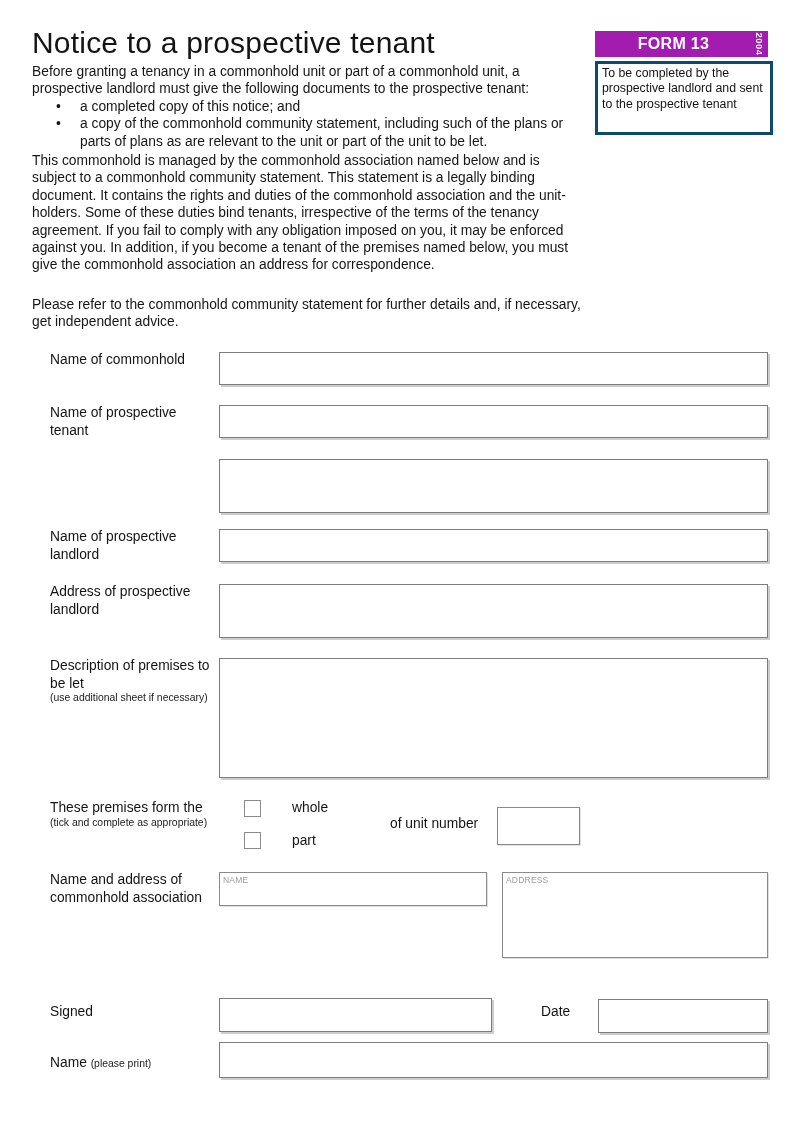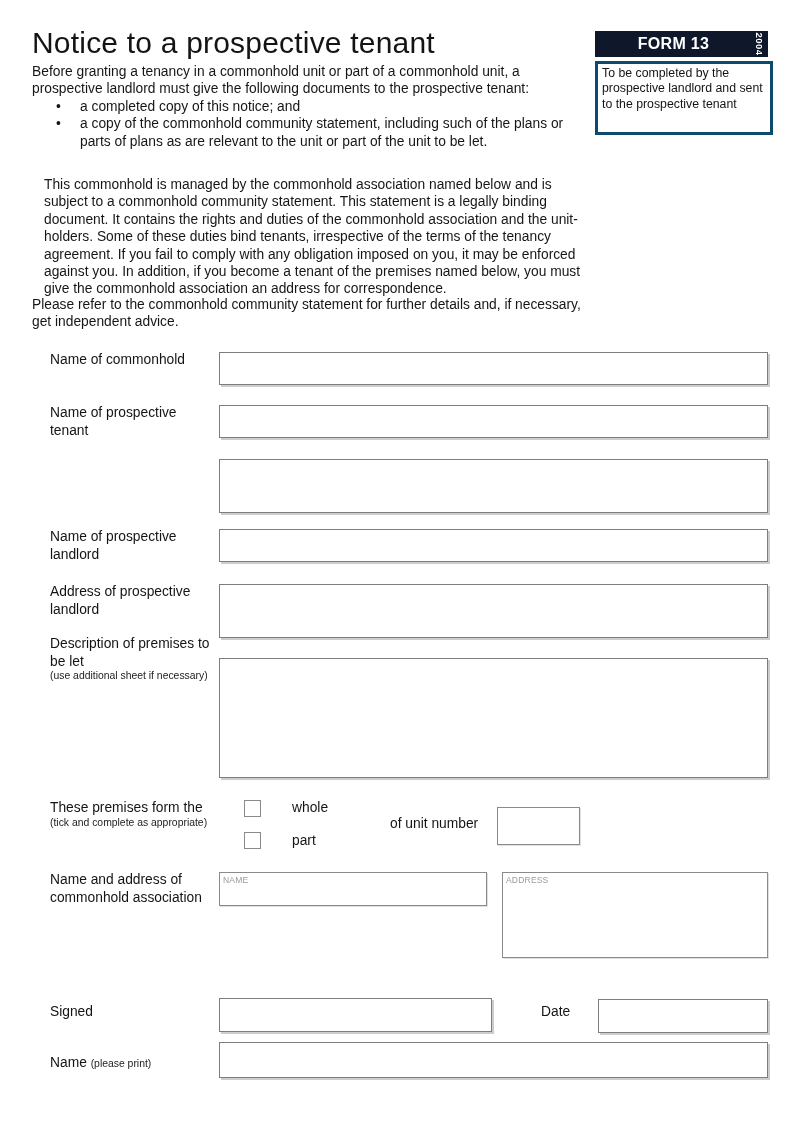--- a/index.html
+++ b/index.html
@@ -2,36 +2,36 @@
 <html><head>
 <meta charset="utf-8">
 <style>
   html,body{margin:0;padding:0;background:#ffffff;}
   body{font-family:"Liberation Sans", sans-serif; color:#161616;}
   .page{position:relative;width:800px;height:1133px;background:#fff;overflow:hidden;}
 
   .title{position:absolute;left:32px;top:26px;font-size:30px;letter-spacing:.2px;color:#141414;}
 
   
-  .badge{position:absolute;left:595px;top:31px;width:173px;height:26px;background:#0f172a;}
+  .badge{position:absolute;left:595px;top:31px;width:173px;height:26px;background:#a21caf;}
   .badge-label{position:absolute;left:0;right:16px;top:0;bottom:0;display:flex;align-items:center;justify-content:center;
     color:#ffffff;font-weight:bold;font-size:16px;letter-spacing:.3px;}
   .badge-year{position:absolute;right:-3px;top:50%;transform:translateY(-50%) rotate(90deg);
     color:#ffffff;font-weight:bold;font-size:9.5px;letter-spacing:.5px;}
   .side-note{position:absolute;left:595px;top:61px;width:164px;height:64px;border:3px solid #0c4a6e;
     padding:2px 4px;font-size:12.3px;line-height:15.4px;color:#141414;}
 
   .intro{position:absolute;left:32px;top:63px;width:552px;font-size:13.8px;line-height:17.4px;}
   .bullets{margin-top:0px;padding-left:24px;}
   .bullet{display:flex;}
   .bullet .marker{width:12px;flex:0 0 12px;}
   .bullet .btext{flex:1;margin-left:12px;}
 
   .para{position:absolute;left:32px;width:554px;font-size:13.8px;line-height:17.4px;}
-  .para2{top:176px;margin-left:12px;}
+  .para2{top:152px;}
   .para3{top:296px;}
 
   .flabel{position:absolute;left:32px;width:176px;font-size:13.8px;line-height:17.5px;color:#141414;margin-left:18px;}
   .fnote{font-size:10.4px;line-height:12px;color:#222;}
 
   .fbox{position:absolute;background:#fff;border:1px solid #7d7d7d;box-shadow:2px 2px 0 #cdcdcd;
     box-sizing:border-box;font-family:"Liberation Sans",sans-serif;font-size:13px;color:#111;
     padding:4px 6px;outline:none;resize:none;}
   .fbox.plain{box-shadow:1px 1px 0 #e0e0e0;border-color:#8a8a8a;}
   textarea.fbox::placeholder, input.fbox::placeholder{color:#9b9b9b;font-size:8.5px;letter-spacing:.2px;}
@@ -77,21 +77,21 @@
   <input class="fbox" style="left: 219px; top: 405px; width: 549px; height: 33px;" value="">
 
   <textarea class="fbox" style="left: 219px; top: 459px; width: 549px; height: 54px;"></textarea>
 
   <div class="flabel" style="top:528px;width:160px">Name of prospective landlord</div>
   <input class="fbox" style="left: 219px; top: 529px; width: 549px; height: 33px;" value="">
 
   <div class="flabel" style="top:583px;width:160px">Address of prospective landlord</div>
   <textarea class="fbox" style="left: 219px; top: 584px; width: 549px; height: 54px;"></textarea>
 
-  <div class="flabel" style="top:635px;width:160px">
+  <div class="flabel" style="top:657px;width:160px">
     <span>Description of premises to be let</span>
     <div class="fnote">(use additional sheet if necessary)</div>
   </div>
   <textarea class="fbox" style="left: 219px; top: 658px; width: 549px; height: 120px;"></textarea>
 
   <div class="flabel" style="top:799px;width:176px">
     <span>These premises form the</span>
     <div class="fnote">(tick and complete as appropriate)</div>
   </div>
   <span class="checkbox" style="left:244px;top:800px"></span>

